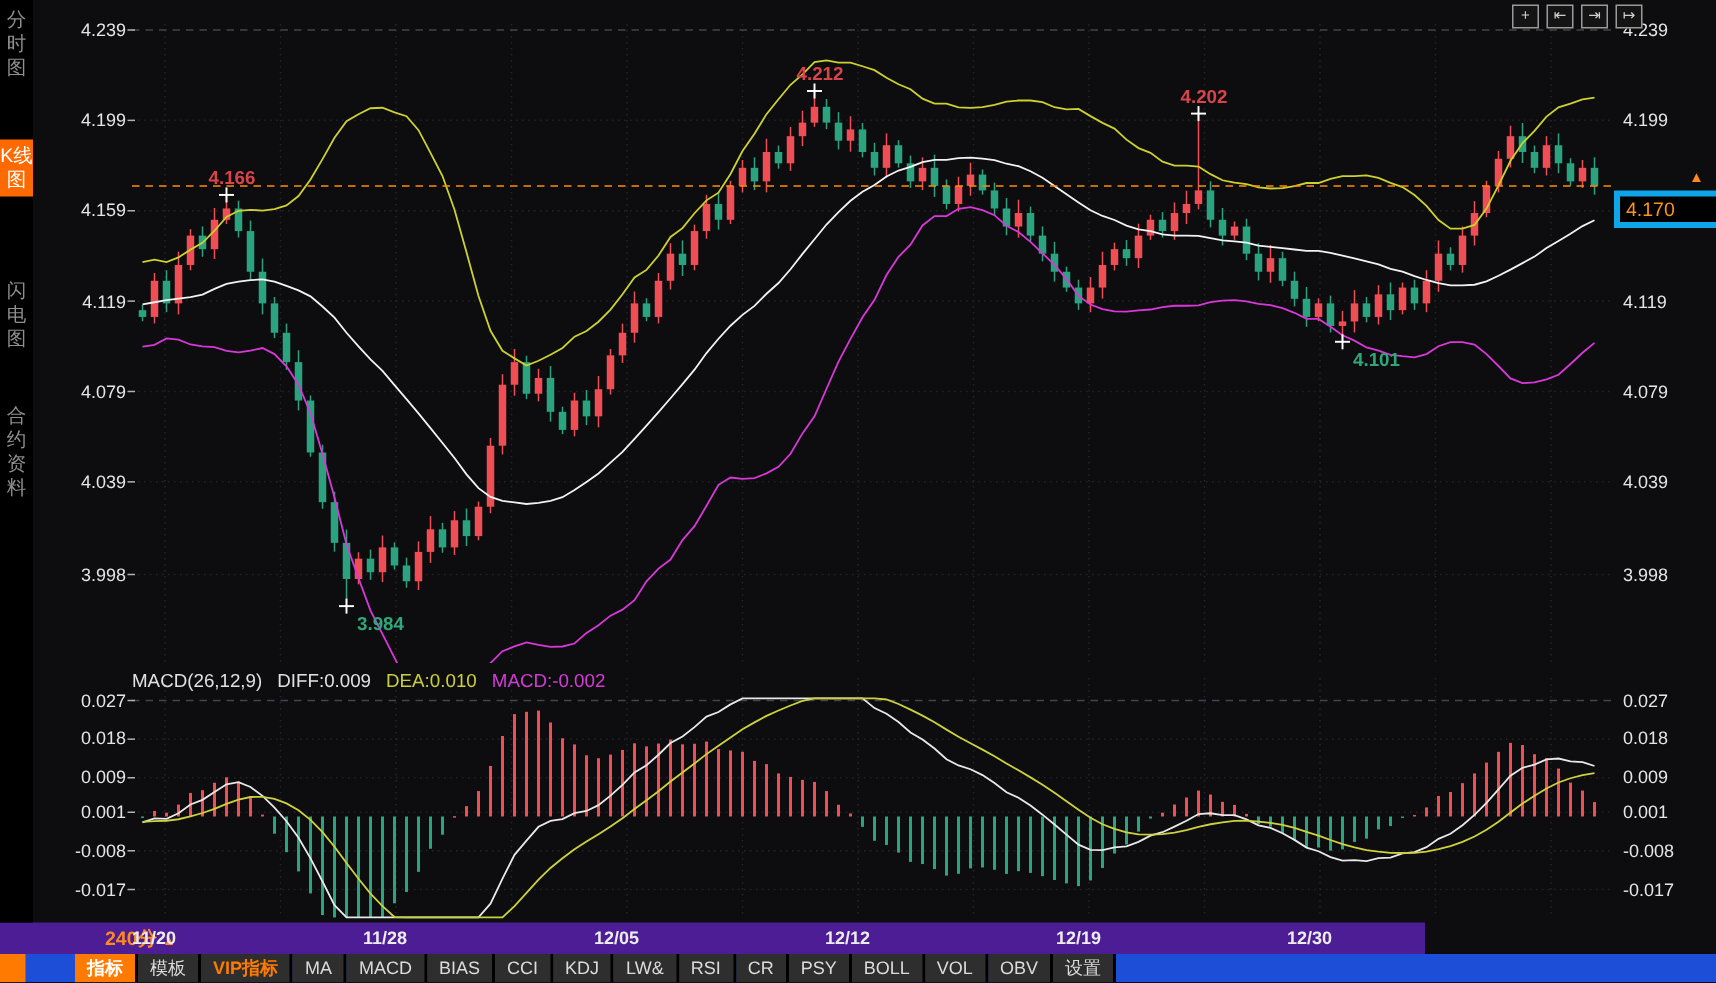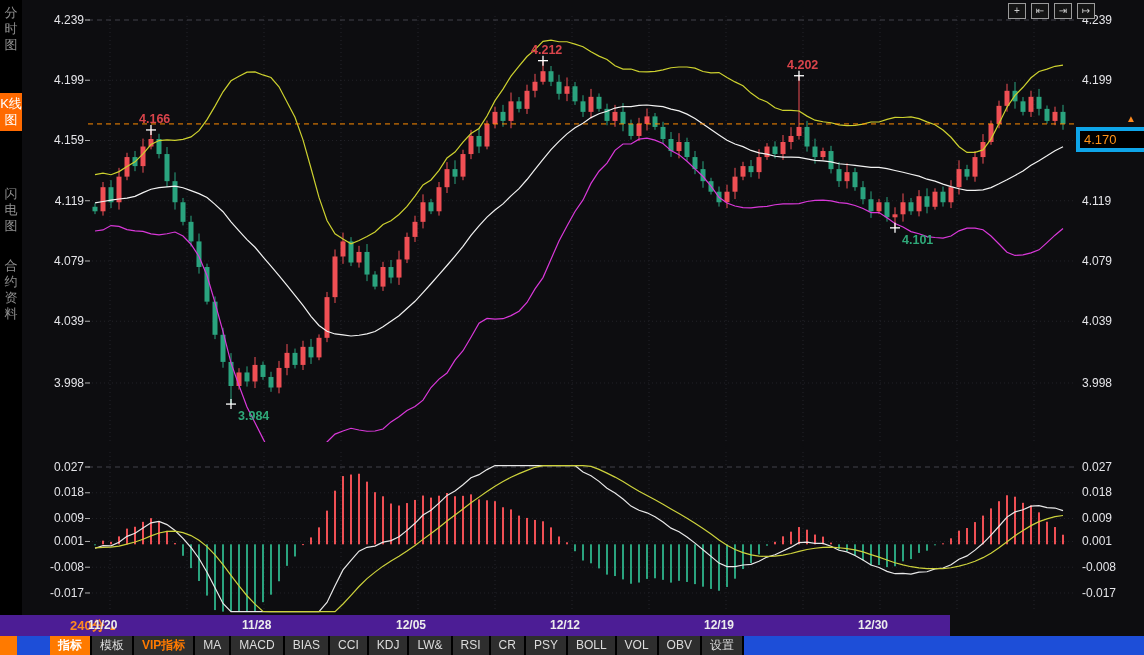--- a/index.html
+++ b/index.html
@@ -54,21 +54,21 @@
 </style>
 </head>
 <body>
 
 <div class="window">
 
   <div class="sidebar">
     <div class="side-item" style="top:2px;"><span>分时图</span></div>
     <div class="side-item active" style="top:93px;"><span>K线图</span></div>
     <div class="side-item" style="top:183px;"><span>闪电图</span></div>
-    <div class="side-item" style="top:255px;"><span>合约资料</span></div>
+    <div class="side-item" style="top:266px;"><span>合约资料</span></div>
   </div>
 
 
   <div class="topbtns">
     <span class="topbtn">+</span>
     <span class="topbtn">⇤</span>
     <span class="topbtn">⇥</span>
     <span class="topbtn">↦</span>
   </div>
 
@@ -93,20 +93,26 @@
   <div class="ylab l" style="top:534px">0.001</div>
   <div class="ylab l" style="top:560px">-0.008</div>
   <div class="ylab l" style="top:586px">-0.017</div>
   <div class="ylab r" style="top:460px">0.027</div>
   <div class="ylab r" style="top:485px">0.018</div>
   <div class="ylab r" style="top:511px">0.009</div>
   <div class="ylab r" style="top:534px">0.001</div>
   <div class="ylab r" style="top:560px">-0.008</div>
   <div class="ylab r" style="top:586px">-0.017</div>
 
+  <div class="macd-header">
+    <span>MACD(26,12,9)</span>
+    <span>DIFF:0.009</span>
+    <span class="mh-dea">DEA:0.010</span>
+    <span class="mh-macd">MACD:-0.002</span>
+  </div>
 
   <svg class="canvas" id="chart-canvas" width="1144" height="655">
       <defs>
         <clipPath id="clipMain">
           <rect x="86" y="10" width="994" height="432"></rect>
         </clipPath>
         <clipPath id="clipMacd">
           <rect x="86" y="448" width="994" height="166"></rect>
         </clipPath>
       </defs>

